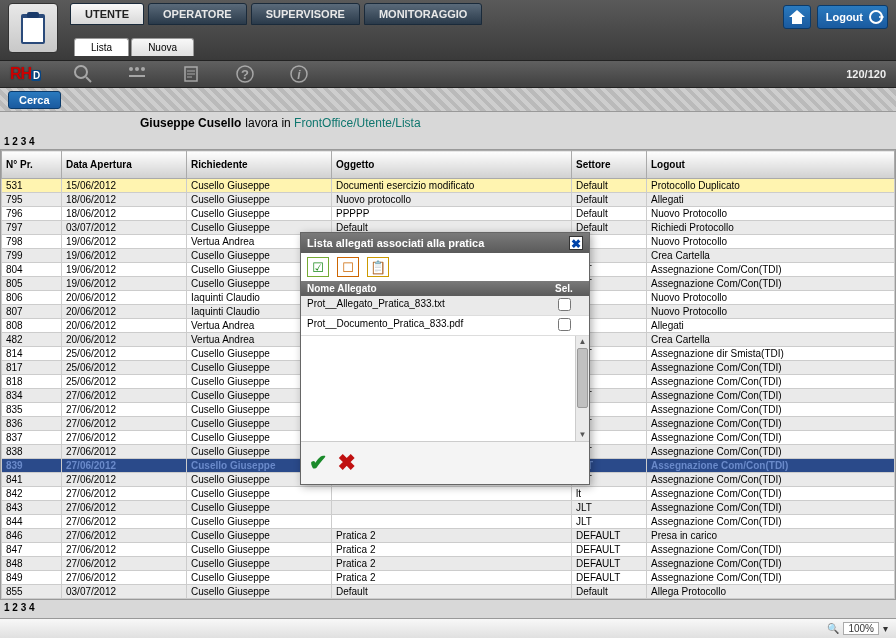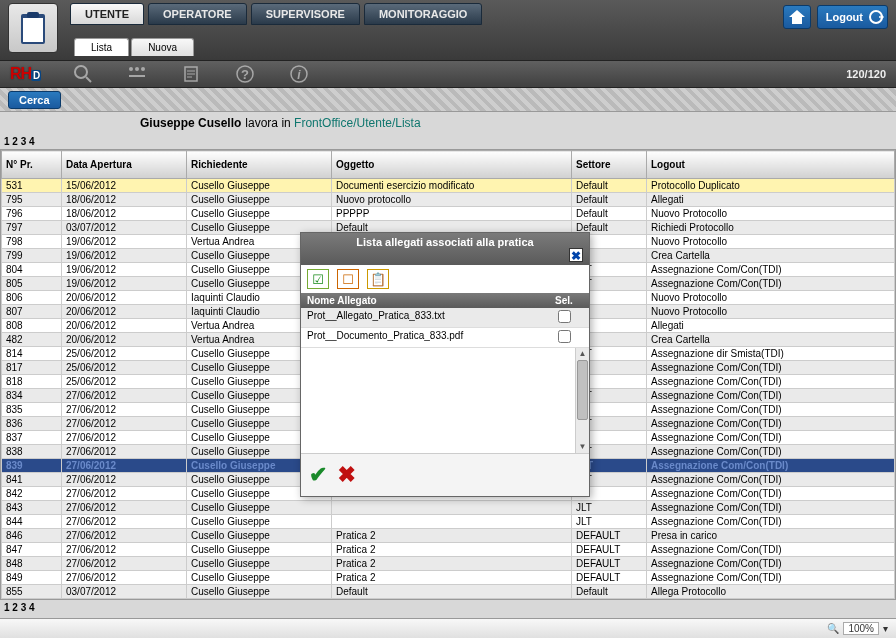--- a/index.html
+++ b/index.html
@@ -51,21 +51,21 @@
 tbody tr.hl-yellow td { background: #fff4b0; }
 tbody tr.hl-blue td { background: #2a4a8a; color: #6a8aca; font-weight: bold; }
 .col-npr { width: 60px; }
 .col-data { width: 125px; }
 .col-rich { width: 145px; }
 .col-ogg { width: 240px; }
 .col-sett { width: 75px; }
 
 
 .dialog { position: absolute; top: 232px; left: 300px; width: 290px; background: #f4f4f4; border: 1px solid #666; box-shadow: 2px 2px 8px rgba(0,0,0,0.3); }
-.dialog-title { background: linear-gradient(#7a7a7a,#5a5a5a); color: #fff; font-size: 11px; font-weight: bold; padding: 3px 6px; display: flex; align-items: center; flex-direction: column; }
+.dialog-title { background: linear-gradient(#7a7a7a,#5a5a5a); color: #fff; font-size: 11px; font-weight: bold; padding: 3px 6px; display: flex; align-items: center; }
 .dialog-title .close { margin-left: auto; background: #fff; color: #04a; width: 14px; height: 14px; font-size: 12px; line-height: 14px; text-align: center; border: 1px solid #333; cursor: pointer; }
 .dialog-tools { padding: 4px 6px; display: flex; gap: 8px; background: #fff; }
 .dialog-tools .t { width: 22px; height: 20px; border: 1px solid #7a3; background: #fff; display: flex; align-items: center; justify-content: center; cursor: pointer; font-size: 13px; }
 .attach-head { display: flex; background: linear-gradient(#7a7a7a,#5a5a5a); color: #fff; font-size: 10px; font-weight: bold; }
 .attach-head .c1 { flex: 1; padding: 2px 6px; }
 .attach-head .c2 { width: 50px; padding: 2px 6px; text-align: center; }
 .attach-row { display: flex; font-size: 10px; background: #fff; border-bottom: 1px solid #ddd; }
 .attach-row:nth-child(odd) { background: #eaeaea; }
 .attach-row .c1 { flex: 1; padding: 2px 6px; }
 .attach-row .c2 { width: 50px; padding: 2px 6px; text-align: center; }

